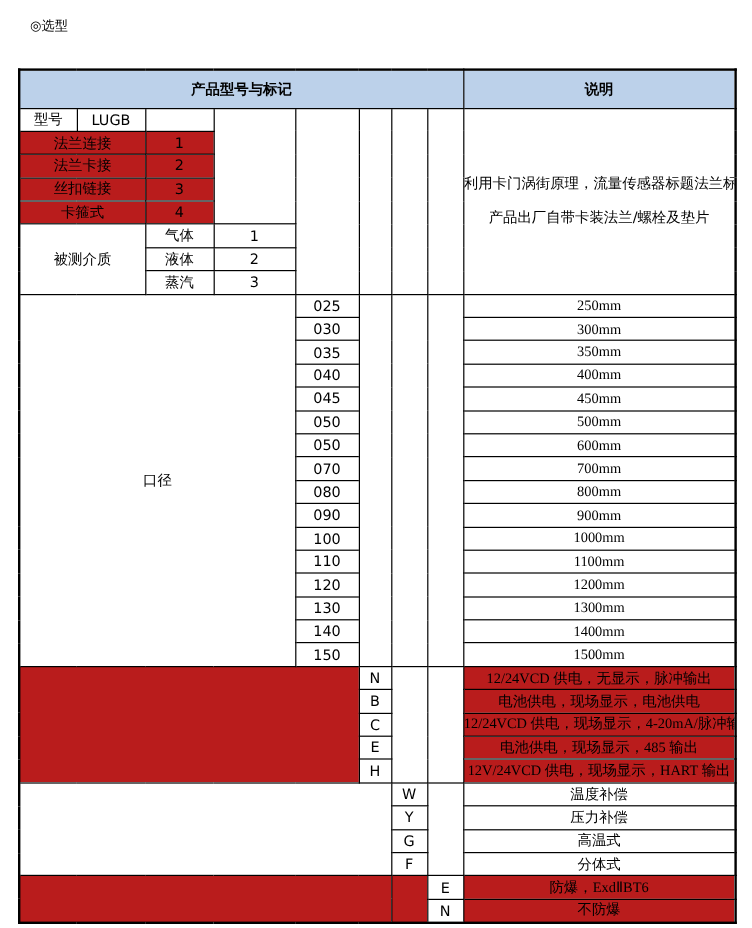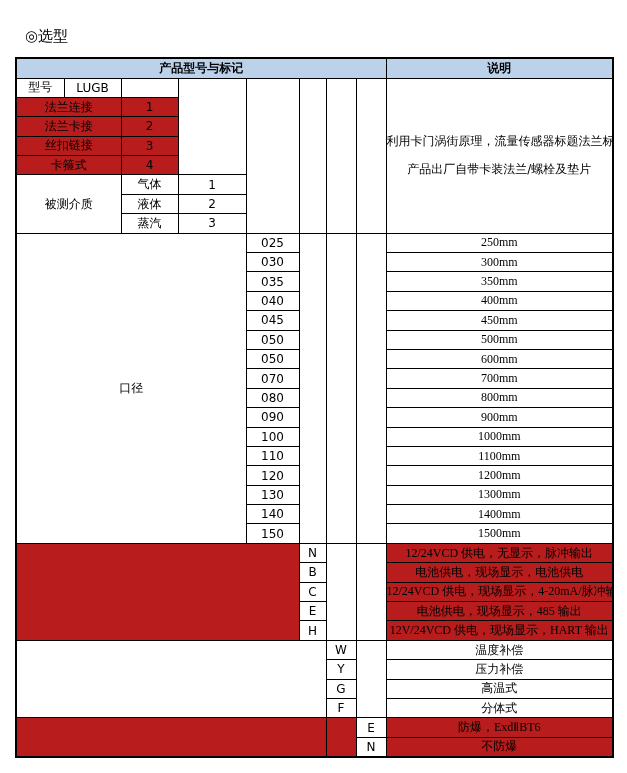--- a/index.html
+++ b/index.html
@@ -1,37 +1,37 @@
 <!DOCTYPE html>
 <html><head>
 <meta charset="utf-8">
 <style>
   html,body{margin:0;padding:0;}
   body{
     width:627px;height:773px;background:#ffffff;position:relative;
     font-family:"DejaVu Sans",sans-serif;color:#000;
   }
   .title{
-    position:absolute;left:25px;top:27px;font-size:15px;color:#000;
+    position:absolute;left:25px;top:14px;font-size:11px;color:#000;
   }
   table.sel{
     position:absolute;left:15px;top:57px;width:597px;
     border-collapse:collapse;table-layout:fixed;
     border:2px solid #000;
   }
   table.sel td{
     border:1px solid #000;
     vertical-align:middle;
     text-align:center;
     font-size:12px;
     padding:0;
     overflow:hidden;
     white-space:nowrap;
   }
-  tr.hd{height:20px;}
+  tr.hd{height:32px;}
   tr.r{height:19.4px;}
   td.hcell{background:#BCD1EA;font-weight:bold;font-size:12px;}
   td.gray{background:#b91c1c;}
   td.code{font-size:11px;margin-left:22px;}
   td.desc{
     text-align:left;padding-left:6px;font-size:11px;font-family:Liberation Serif, serif;
   }
   td.note{
     text-align:left;padding:4px 6px;font-size:11px;
     white-space:normal;line-height:2.3;

